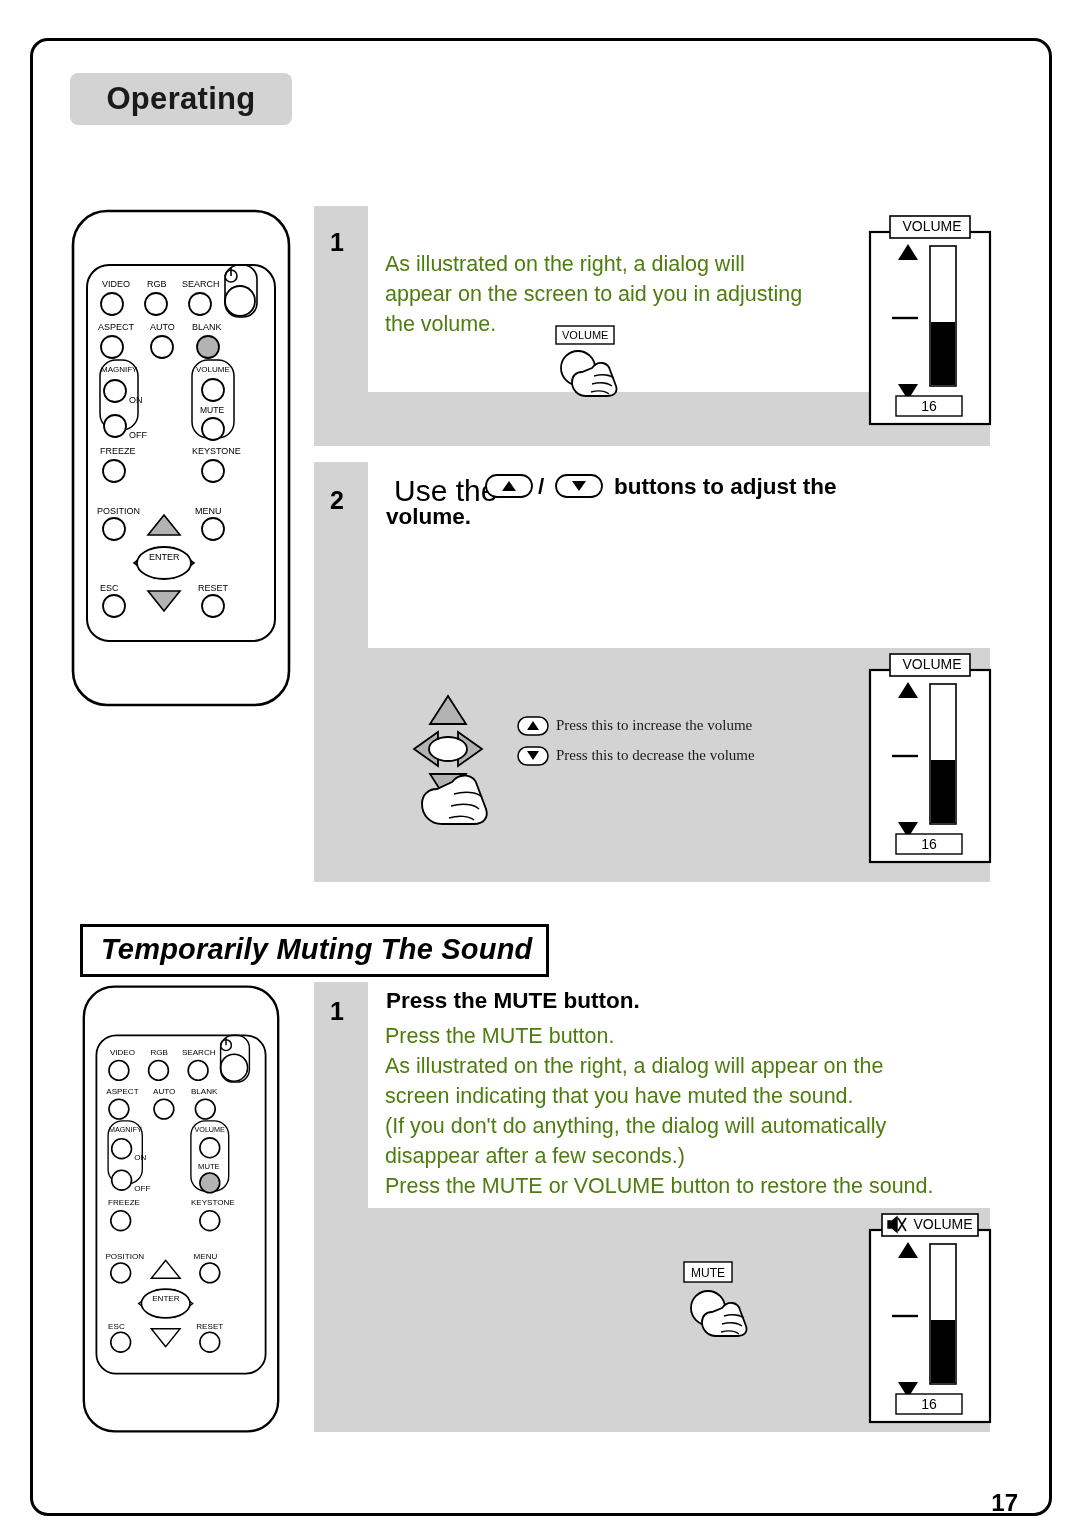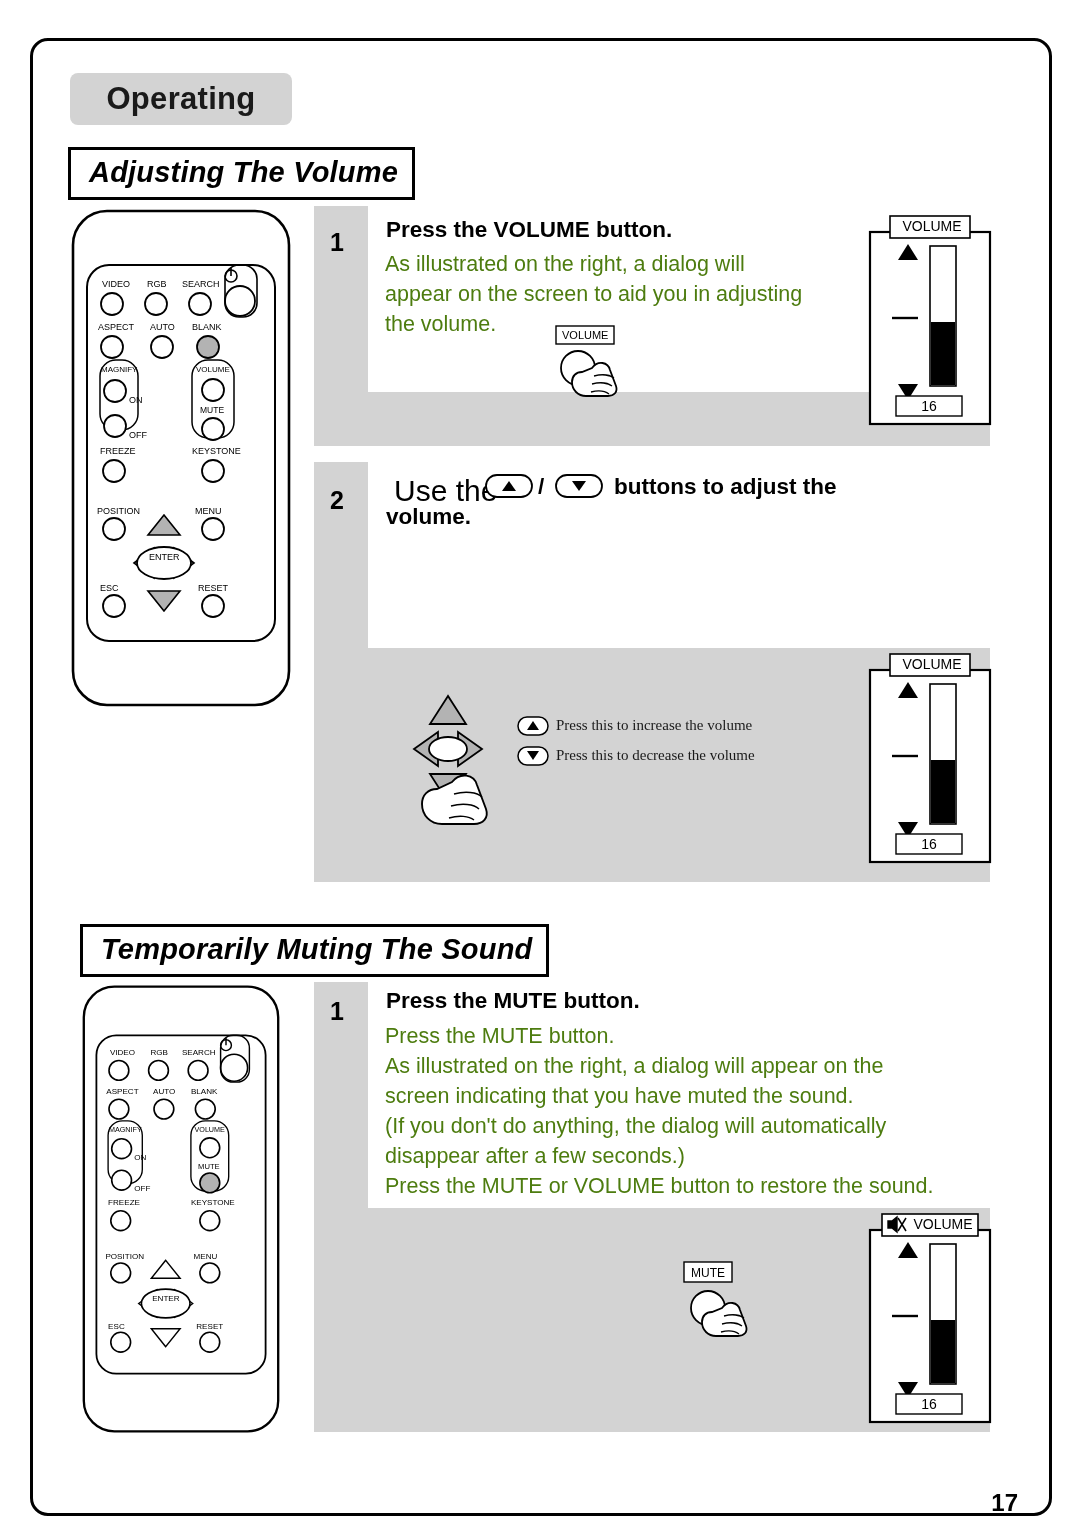--- a/index.html
+++ b/index.html
@@ -129,23 +129,20 @@
 </head>
 <body>
 
 <div class="page">
   <div class="page-border"></div>
 
   <div class="chapter-tab">
     <div class="label">Operating</div>
   </div>
 
-  <div class="section-title" id="sec1">
-    <span>Adjusting The Volume</span>
-  </div>
 
   <div class="gray-panel" style="left:314px; top:194px; width:676px; height:240px;"></div>
   <div class="white-block" style="left:368px; top:194px; width:622px; height:186px;"></div>
 
   <div class="gray-panel" style="left:314px; top:450px; width:676px; height:420px;"></div>
   <div class="white-block" style="left:368px; top:450px; width:622px; height:186px;"></div>
 
   <svg class="abs" style="left:70px; top:196px;" width="222" height="500" viewBox="0 0 222 500">
     <rect x="3" y="3" width="216" height="494" rx="34" ry="34" fill="#fff" stroke="#000" stroke-width="2.6"></rect>
     <rect x="17" y="57" width="188" height="376" rx="22" ry="22" fill="#fff" stroke="#000" stroke-width="2"></rect>
@@ -203,21 +200,20 @@
     <text x="79" y="352" font-family="Liberation Sans, sans-serif" font-size="9">ENTER</text>
 
     <text x="32" y="358" font-family="Liberation Sans, sans-serif" font-size="9" visibility="hidden">x</text>
     <text x="30" y="383" font-family="Liberation Sans, sans-serif" font-size="9">ESC</text>
     <text x="128" y="383" font-family="Liberation Sans, sans-serif" font-size="9">RESET</text>
     <circle cx="44" cy="398" r="11" fill="#fff" stroke="#000" stroke-width="1.8"></circle>
     <circle cx="143" cy="398" r="11" fill="#fff" stroke="#000" stroke-width="1.8"></circle>
   </svg>
 
   <div class="step-num" style="left:330px; top:216px;">1</div>
-  <div class="step-head" style="left:386px; top:203px;">Press the VOLUME button.</div>
   <div class="body-text" style="left:385px; top:237px; width:500px;">As illustrated on the right, a dialog will
 appear on the screen to aid you in adjusting
 the volume.</div>
 
   <svg class="abs" style="left:548px; top:312px;" width="110" height="100" viewBox="0 0 110 100">
     <rect x="8" y="2" width="58" height="18" fill="#fff" stroke="#000" stroke-width="1.4"></rect>
     <text x="14" y="15" font-family="Liberation Sans, sans-serif" font-size="11">VOLUME</text>
     <circle cx="30" cy="44" r="17" fill="#fff" stroke="#000" stroke-width="1.8"></circle>
     <path d="M44 44 c6 -8 16 -6 18 2 l6 16 c2 6 -2 10 -8 10 l-22 0 c-8 0 -14 -6 -14 -14 c0 -6 4 -10 10 -10 z" fill="#fff" stroke="#000" stroke-width="1.8"></path>
     <path d="M46 52 c8 -2 16 -1 20 2" fill="none" stroke="#000" stroke-width="1.3"></path>

